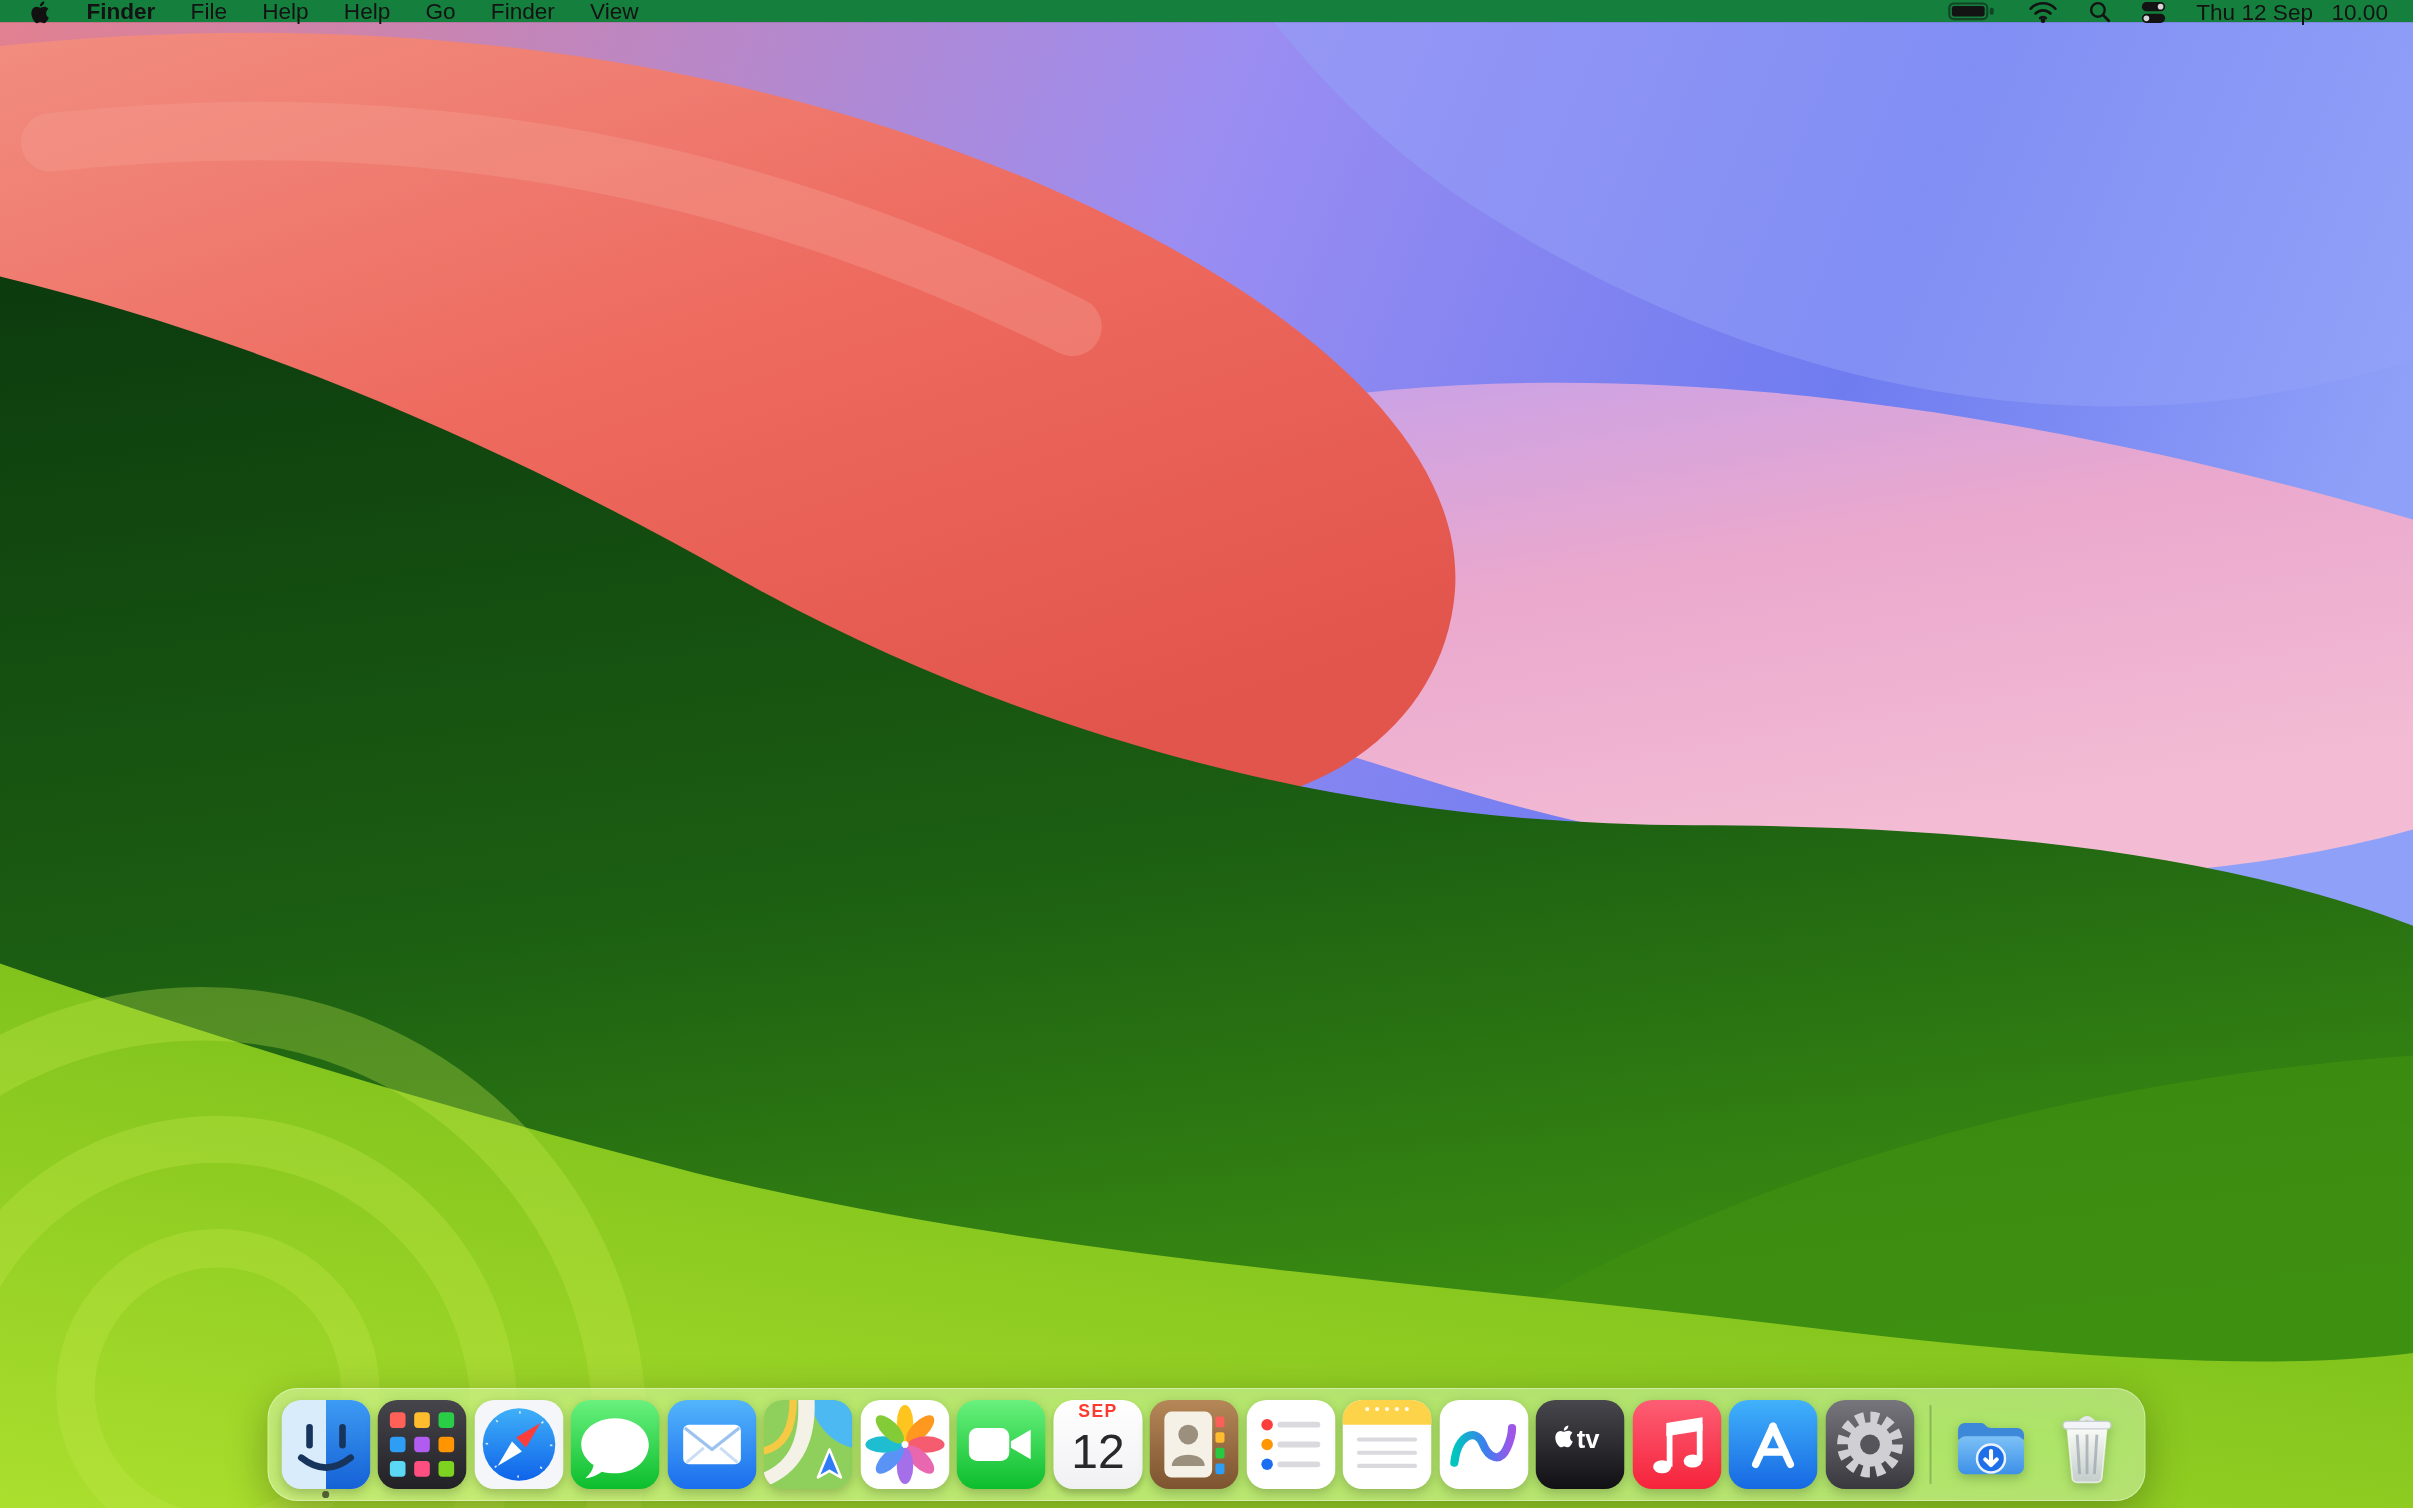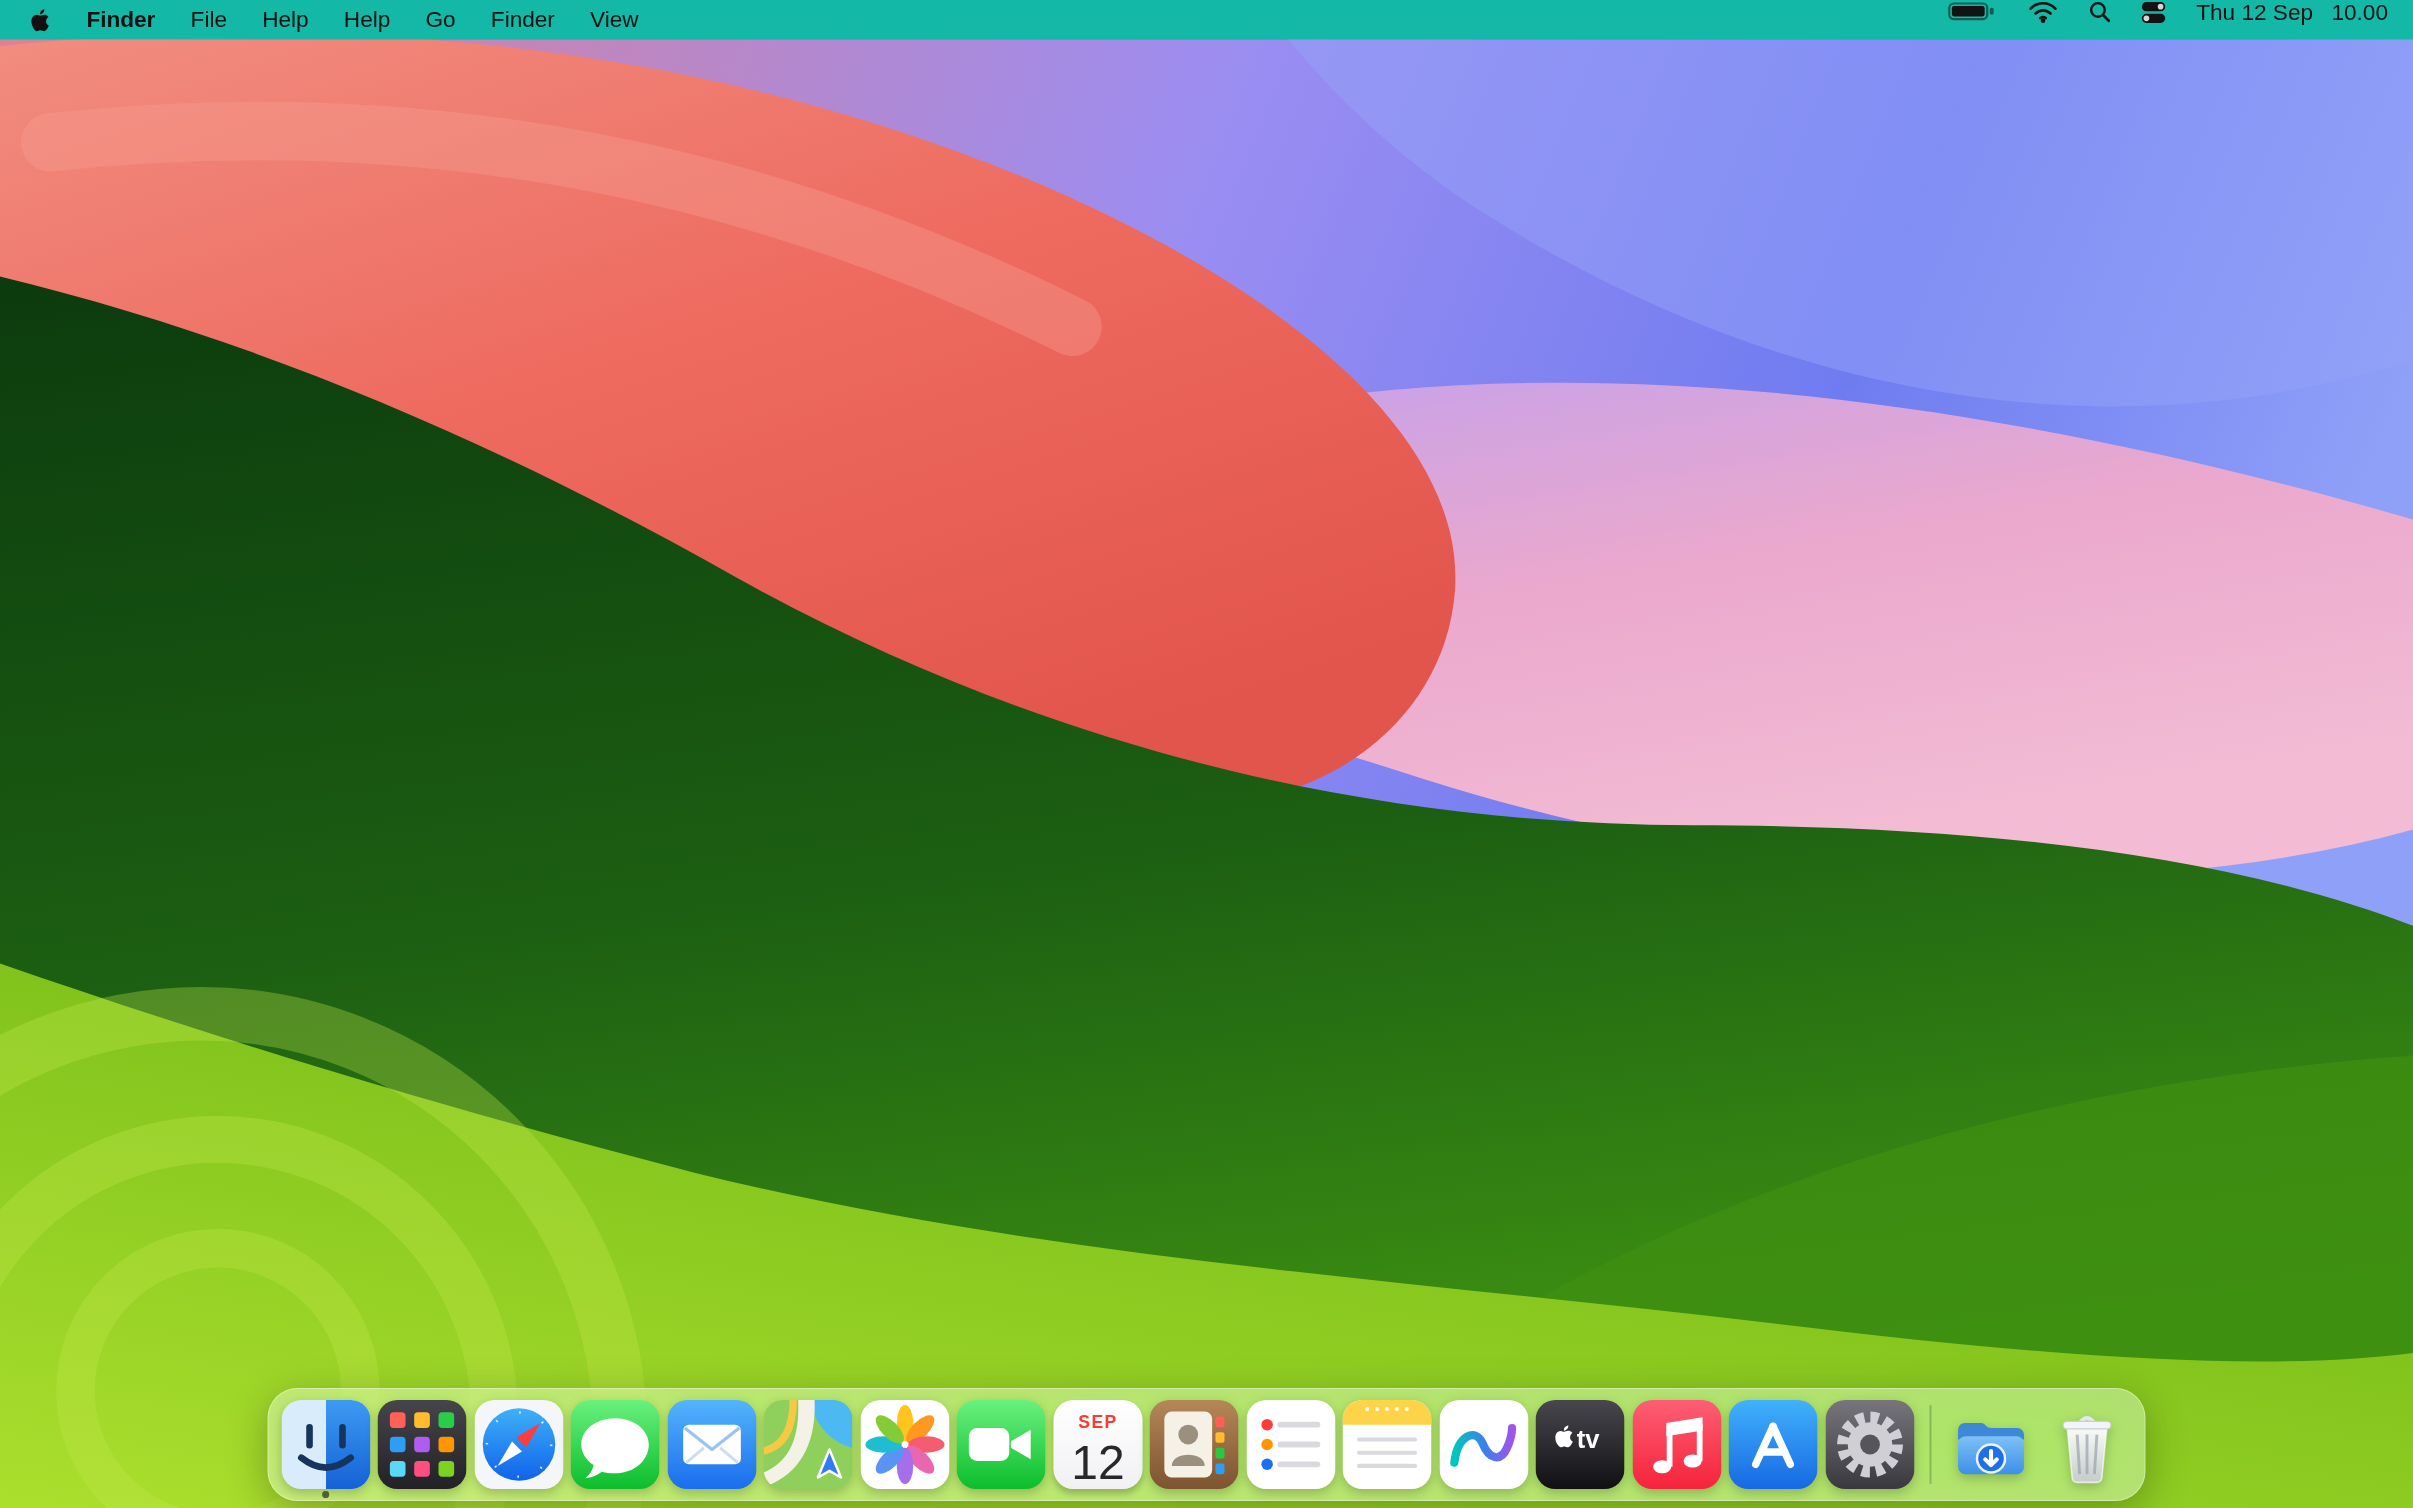--- a/index.html
+++ b/index.html
@@ -8,21 +8,21 @@
     font-family:"Liberation Sans",sans-serif;background:#1a1a1a;
     -webkit-user-select:none;user-select:none;
   }
   svg text{font-family:"Liberation Sans",sans-serif;}
 
   
   .wallpaper{position:absolute;inset:0;width:100%;height:100%;display:block;}
 
   
   .menubar{
-    position:absolute;top:0;left:0;right:0;height:39px;background:#14b8a6;
+    position:absolute;top:0;left:0;right:0;height:22px;background:#15803d;
     display:flex;align-items:center;justify-content:space-between;
     padding:0 10px;box-sizing:border-box;z-index:20;
     box-shadow:0 0.8px 0 rgba(0,0,0,0.12);
   }
   .mb-left{display:flex;align-items:center;height:100%;}
   .apple-menu{display:flex;align-items:center;padding:0 18.4px;height:100%;cursor:default;}
   .mi{font-size:22.6px;color:#131313;padding:0 17.6px;line-height:39px;white-space:nowrap;cursor:default;}
   .mi-bold{font-weight:700;}
   .mb-right{display:flex;align-items:flex-start;gap:30px;padding-right:15px;height:100%;}
   .status-ico{display:flex;align-items:center;}
@@ -45,21 +45,21 @@
   .indicator{
     position:absolute;left:50%;bottom:-9.2px;transform:translateX(-50%);
     width:6.7px;height:6.7px;border-radius:50%;background:rgba(15,15,15,0.6);
   }
   .cal-icon{
     width:89px;height:89px;border-radius:20px;
     background:linear-gradient(#ffffff,#f1f1f4);
     display:flex;flex-direction:column;align-items:center;
     box-shadow:0 4.2px 5.9px rgba(0,0,0,0.22);box-sizing:border-box;
   }
-  .cal-month{margin-top:14px;font-size:17.6px;font-weight:700;color:#fb3b30;letter-spacing:1.3px;line-height:1;}
+  .cal-month{margin-top:3px;font-size:17.6px;font-weight:700;color:#fb3b30;letter-spacing:1.3px;line-height:1;}
   .cal-day{font-size:48px;font-weight:300;color:#28282b;line-height:1.08;margin-top:6px;}
 </style>
 </head>
 <body>
 
 <svg width="0" height="0" style="position:absolute">
   <defs>
     <path id="apple-shape" d="M23.1,18.1c0-3.6,2.9-5.3,3-5.4c-1.6-2.4-4.2-2.7-5.1-2.8c-2.2-0.2-4.2,1.3-5.3,1.3c-1.1,0-2.8-1.2-4.6-1.2c-2.3,0-4.5,1.4-5.7,3.5c-2.4,4.2-0.6,10.5,1.7,13.9c1.2,1.7,2.5,3.6,4.3,3.5c1.7-0.1,2.4-1.1,4.5-1.1c2.1,0,2.7,1.1,4.5,1.1c1.9,0,3.1-1.7,4.2-3.4c1.3-1.9,1.9-3.8,1.9-3.9C26.4,23.5,23.1,22.3,23.1,18.1z M19.4,7.5c0.9-1.2,1.6-2.8,1.4-4.5c-1.4,0.1-3.1,1-4.1,2.1c-0.9,1-1.7,2.7-1.5,4.3C16.8,9.6,18.4,8.7,19.4,7.5z"></path>
     <linearGradient id="g-finr" x1="0" y1="0" x2="0" y2="1">
         <stop offset="0" stop-color="#3d9bf3"></stop>

